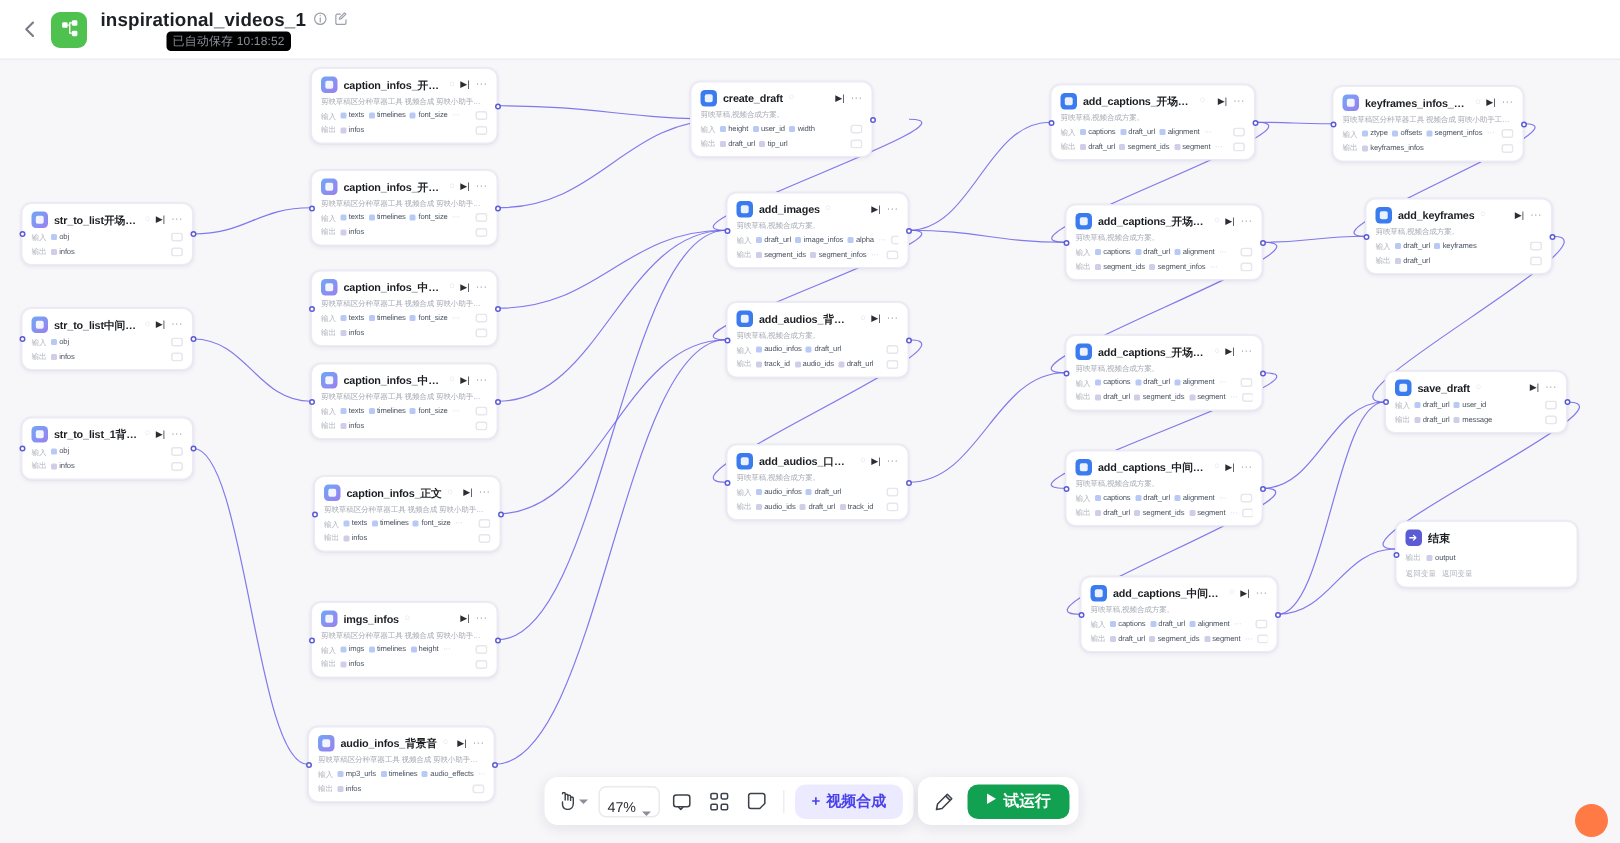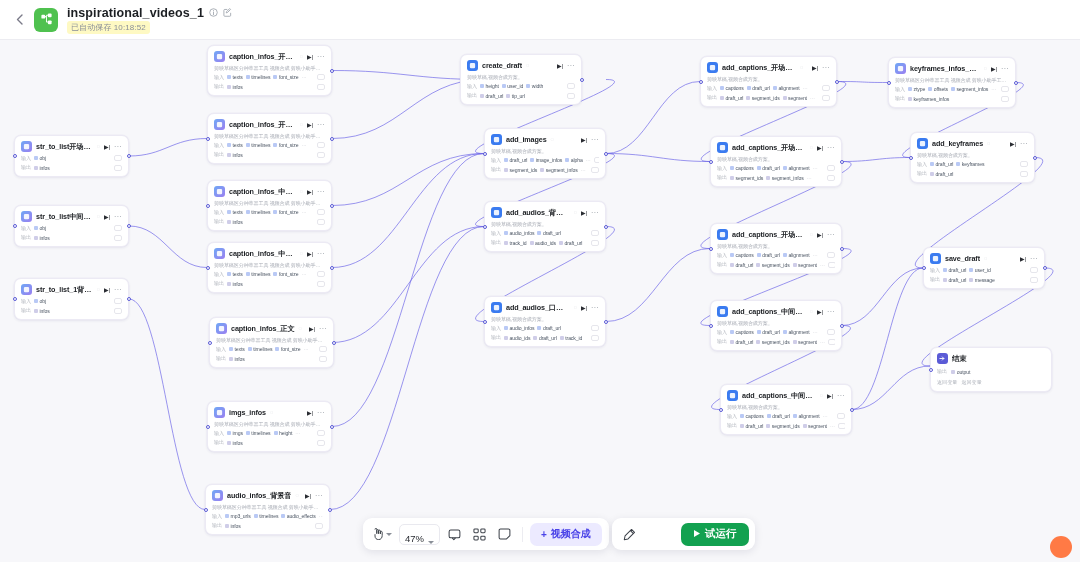--- a/index.html
+++ b/index.html
@@ -22,22 +22,22 @@
   .app-logo {
     width: 24px; height: 24px; border-radius: 6px;
     background: #4fc14f; margin-left: 6px; margin-right: 9px;
     display: flex; align-items: center; justify-content: center; flex: none;
   }
   .title-wrap { display: flex; flex-direction: column; justify-content: center; gap: 1px; }
   .title-row { display: flex; align-items: center; gap: 5px; }
   .wf-title { font-size: 12.5px; font-weight: bold; color: #1c1f23; letter-spacing: .1px; }
   .ti { color: #9aa0a8; font-size: 9px; line-height: 1; display:inline-flex; }
   .save-badge {
-    font-size: 8px; color: #8a8f98; background: #fef9c3;
-    border-radius: 3px; padding: 1px 4px; width: fit-content; letter-spacing: .1px;
+    font-size: 8px; color: #8a8f98; background: #000000;
+    border-radius: 3px; padding: 1px 4px; width: fit-content; letter-spacing: .1px; margin-left: 44px;
   }
   .header-right { margin-left: auto; display: flex; align-items: center; gap: 5px; }
   .hicon {
     width: 26px; height: 26px; border-radius: 6px; display: flex;
     align-items: center; justify-content: center; color: #42464d; cursor: pointer;
   }
   .hicon.filled { background: #f3f3f6; }
   .publish-btn {
     background: #5147ff; color: #fff; font-size: 11.5px; font-weight: bold;
     border-radius: 7px; padding: 0 14px; height: 26px; display: flex;
@@ -144,21 +144,21 @@
   }
   .toolbar2 {
     position: absolute; left: 612px; bottom: 12px; height: 32px;
     background: #fff; border-radius: 9px; display: flex; align-items: center;
     padding: 0 6px; gap: 5px; box-shadow: 0 2px 9px rgba(20,20,60,.10);
     z-index: 40;
   }
   .run-btn {
     background: #12a150; color: #fff; font-size: 10.5px; font-weight: bold;
     border-radius: 7px; height: 23px; display: flex; align-items: center;
-    gap: 4px; padding: 0 12px; cursor: pointer; margin-left: 36px;
+    gap: 4px; padding: 0 12px; cursor: pointer;
   }
   .fab {
     position: absolute; right: 8px; bottom: 4px; width: 22px; height: 22px;
     border-radius: 50%; background: #ff7a45; z-index: 41;
   }
   .caret { width: 0; height: 0; border-left: 3px solid transparent;
     border-right: 3px solid transparent; border-top: 3.5px solid #8a8f98; }
 </style>
 </head>
 <body>

